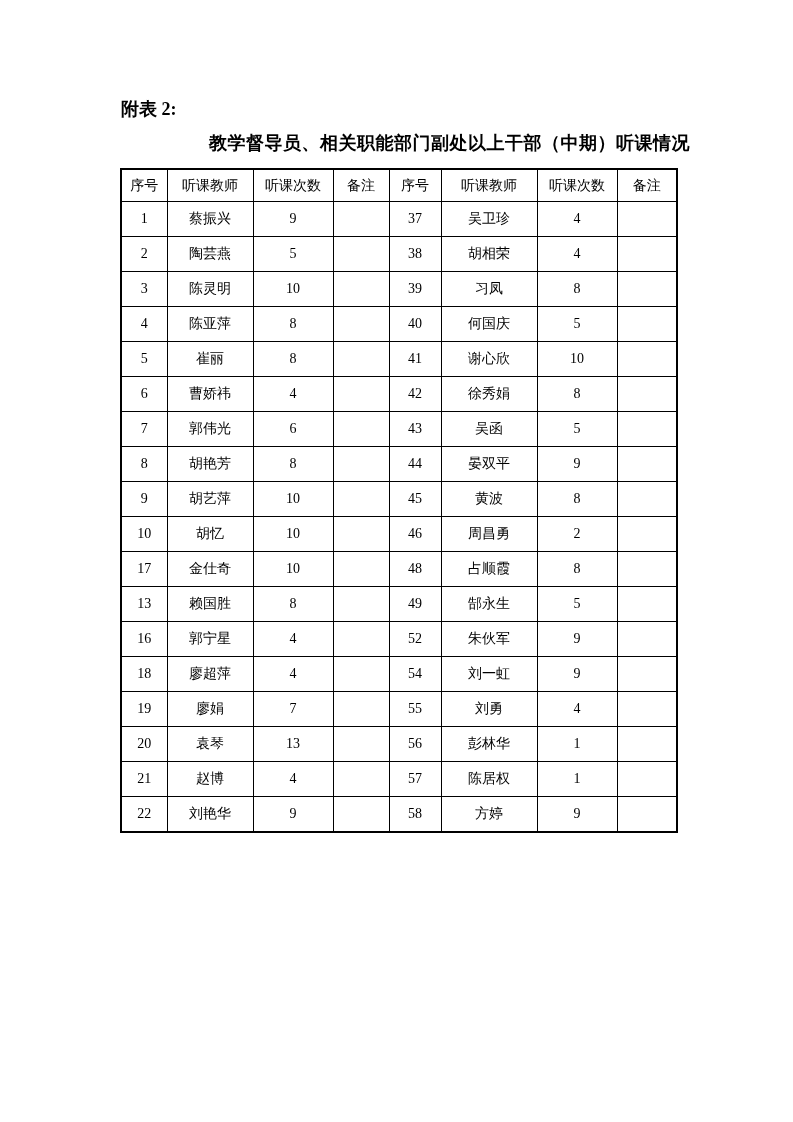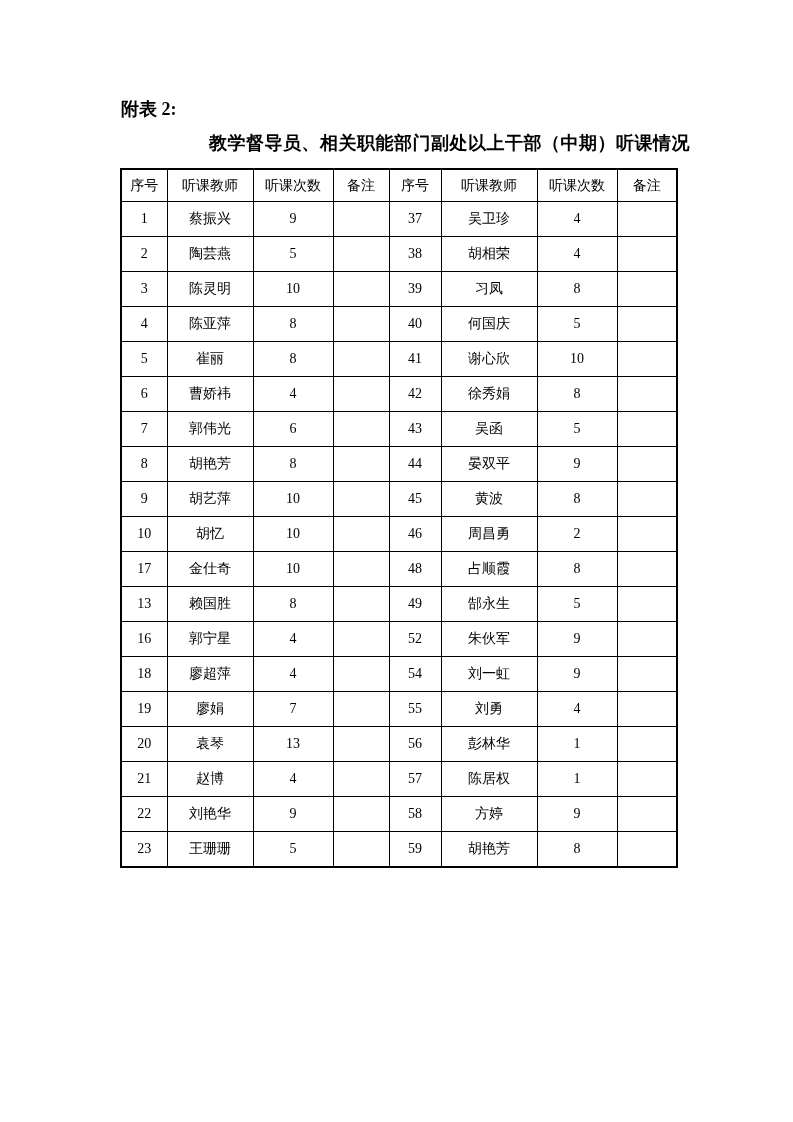--- a/index.html
+++ b/index.html
@@ -270,26 +270,16 @@
         <tr>
           <td>22</td>
           <td>刘艳华</td>
           <td>9</td>
           <td></td>
           <td>58</td>
           <td>方婷</td>
           <td>9</td>
           <td></td>
         </tr>
-        <tr>
-          <td>23</td>
-          <td>王珊珊</td>
-          <td>5</td>
-          <td></td>
-          <td>59</td>
-          <td>胡艳芳</td>
-          <td>8</td>
-          <td></td>
-        </tr>
       </tbody>
   </table>
 
 </div>
 
 </body></html>

